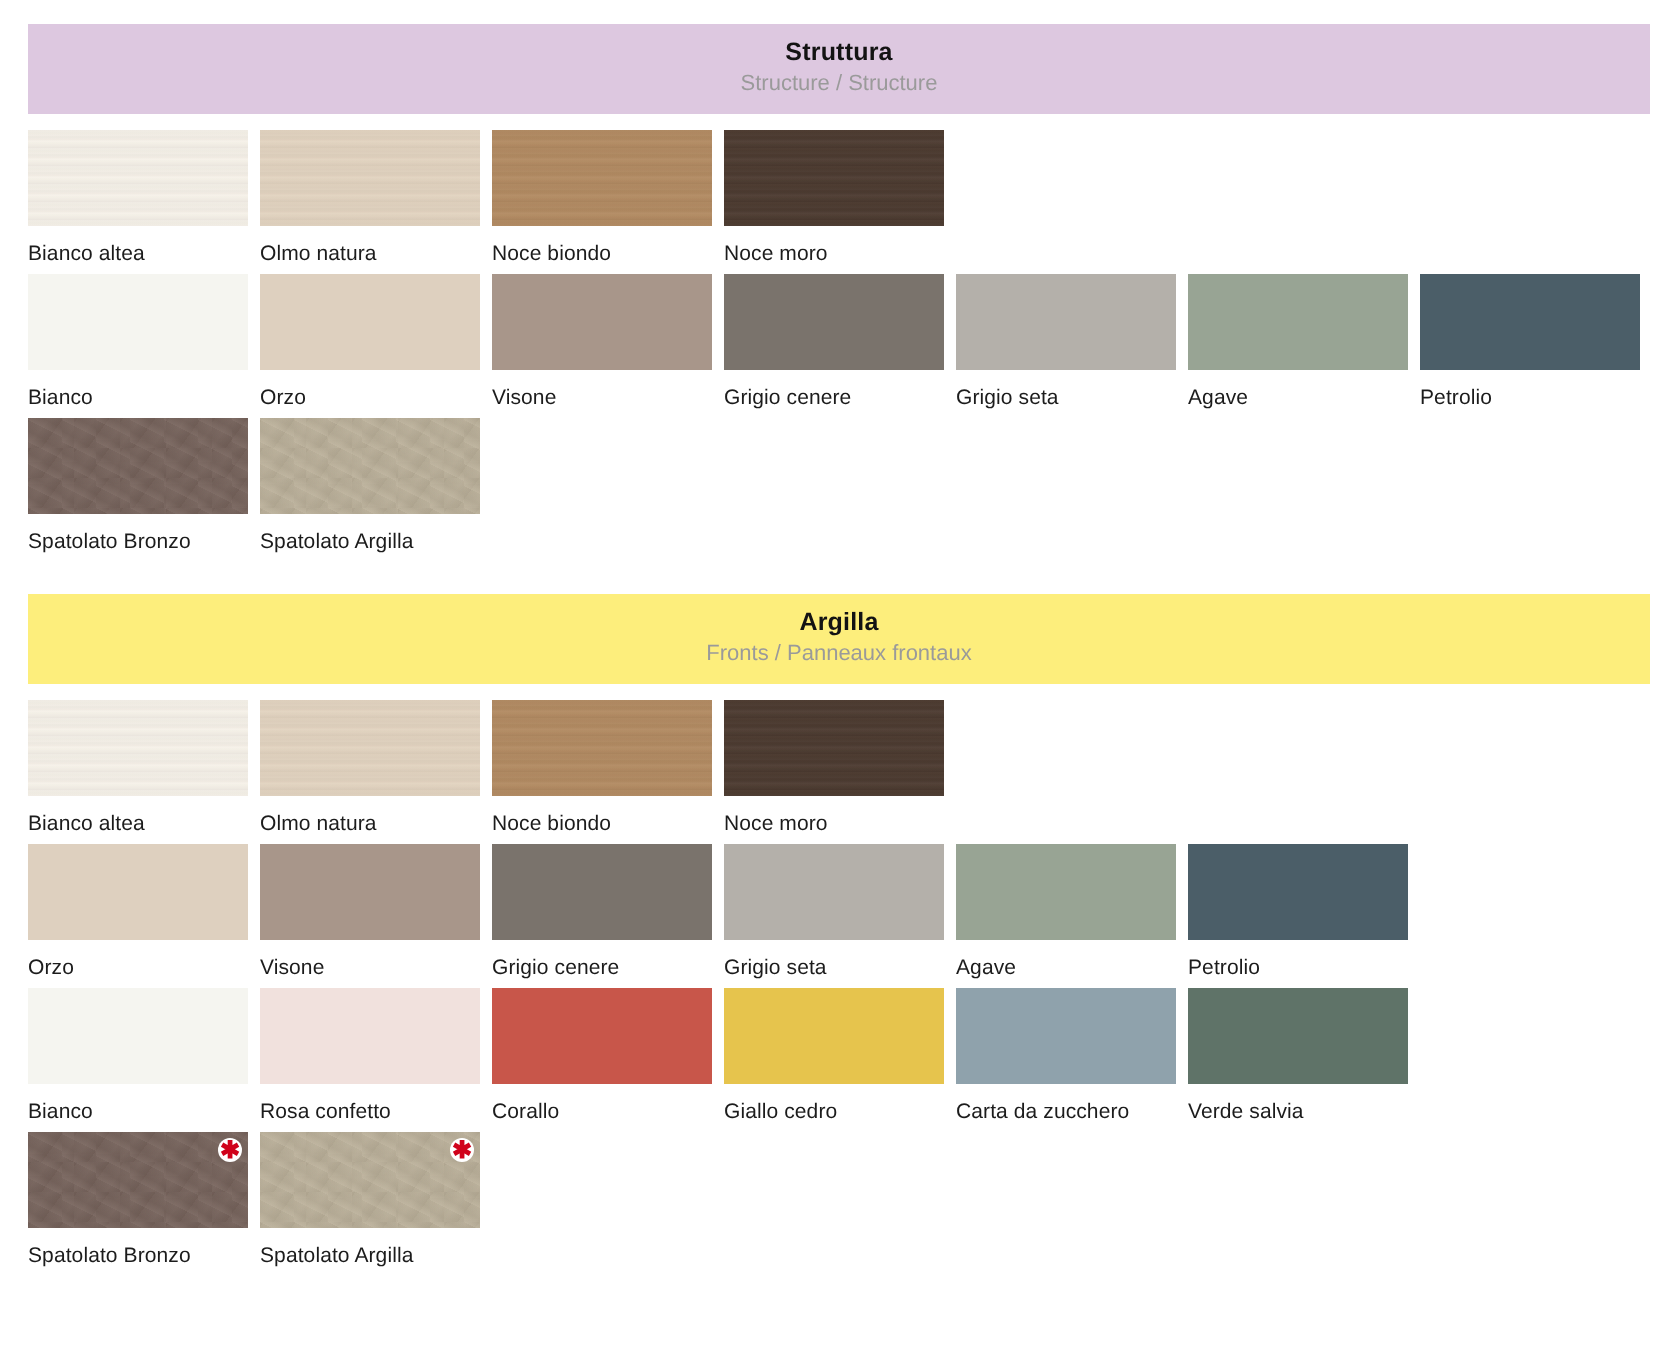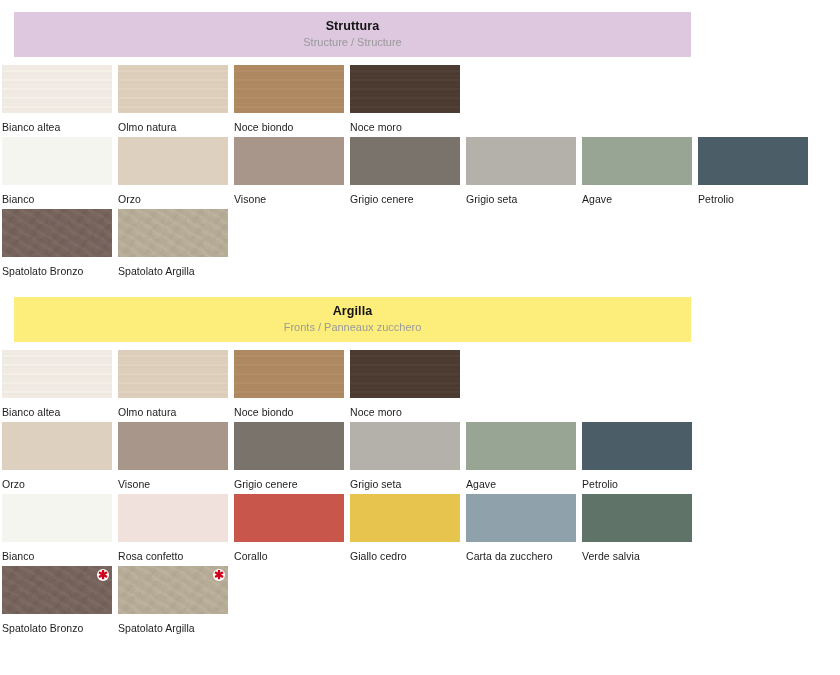--- a/index.html
+++ b/index.html
@@ -15,21 +15,21 @@
 
   .page {
     position: relative;
     width: 840px;
     height: 675px;
     background: #ffffff;
   }
 
   
   .section-header {
-    width: 677px;
+    width: 811px;
     margin: 0 0 0 14px;
     padding: 7px 0 8px 0;
     text-align: center;
   }
   .section-header .title {
     font-size: 12.5px;
     font-weight: bold;
     color: #131313;
     line-height: 15px;
     letter-spacing: 0.1px;
@@ -38,21 +38,21 @@
     font-size: 11px;
     font-weight: normal;
     color: #9a9a9a;
     line-height: 14px;
     margin-top: 1px;
   }
 
   
   .swatch-row {
     position: relative;
-    margin-left: 2px;
+    margin-left: 14px;
     height: 72px;
     white-space: nowrap;
     font-size: 0;
   }
   .swatch-cell {
     display: inline-block;
     vertical-align: top;
     width: 110px;
     margin-right: 6px;
     font-size: 0;
@@ -114,21 +114,21 @@
         <div class="title">Struttura</div>
         <div class="subtitle">Structure / Structure</div>
       </div>
       <div class="spacer-8"></div>
       <div class="swatch-row"><div class="swatch-cell"><div class="swatch-chip tex-wood" style="background-image: repeating-linear-gradient(0deg, rgba(225, 220, 212, 0.55) 0px, rgba(225, 220, 212, 0) 1.4px, rgba(253, 248, 240, 0.35) 3px, rgba(231, 226, 218, 0.3) 5px, rgba(247, 242, 234, 0) 9px), repeating-linear-gradient(0deg, rgba(255, 250, 242, 0.3) 0px, rgba(233, 228, 220, 0.18) 1.5px, rgba(251, 246, 238, 0) 3px), linear-gradient(rgb(241, 236, 228), rgb(241, 236, 228)); background-color: rgb(241, 236, 228);"></div><span class="swatch-label">Bianco altea</span></div><div class="swatch-cell"><div class="swatch-chip tex-wood" style="background-image: repeating-linear-gradient(0deg, rgba(206, 192, 173, 0.55) 0px, rgba(206, 192, 173, 0) 1.4px, rgba(234, 220, 201, 0.35) 3px, rgba(212, 198, 179, 0.3) 5px, rgba(228, 214, 195, 0) 9px), repeating-linear-gradient(0deg, rgba(236, 222, 203, 0.3) 0px, rgba(214, 200, 181, 0.18) 1.5px, rgba(232, 218, 199, 0) 3px), linear-gradient(rgb(222, 208, 189), rgb(222, 208, 189)); background-color: rgb(222, 208, 189);"></div><span class="swatch-label">Olmo natura</span></div><div class="swatch-cell"><div class="swatch-chip tex-wood" style="background-image: repeating-linear-gradient(0deg, rgba(160, 122, 83, 0.55) 0px, rgba(160, 122, 83, 0) 1.4px, rgba(188, 150, 111, 0.35) 3px, rgba(166, 128, 89, 0.3) 5px, rgba(182, 144, 105, 0) 9px), repeating-linear-gradient(0deg, rgba(190, 152, 113, 0.3) 0px, rgba(168, 130, 91, 0.18) 1.5px, rgba(186, 148, 109, 0) 3px), linear-gradient(rgb(176, 138, 99), rgb(176, 138, 99)); background-color: rgb(176, 138, 99);"></div><span class="swatch-label">Noce biondo</span></div><div class="swatch-cell"><div class="swatch-chip tex-wood" style="background-image: repeating-linear-gradient(0deg, rgba(62, 45, 35, 0.55) 0px, rgba(62, 45, 35, 0) 1.4px, rgba(90, 73, 63, 0.35) 3px, rgba(68, 51, 41, 0.3) 5px, rgba(84, 67, 57, 0) 9px), repeating-linear-gradient(0deg, rgba(92, 75, 65, 0.3) 0px, rgba(70, 53, 43, 0.18) 1.5px, rgba(88, 71, 61, 0) 3px), linear-gradient(rgb(78, 61, 51), rgb(78, 61, 51)); background-color: rgb(78, 61, 51);"></div><span class="swatch-label">Noce moro</span></div></div>
       <div class="swatch-row"><div class="swatch-cell"><div class="swatch-chip" style="background: rgb(245, 245, 240);"></div><span class="swatch-label">Bianco</span></div><div class="swatch-cell"><div class="swatch-chip" style="background: rgb(222, 208, 191);"></div><span class="swatch-label">Orzo</span></div><div class="swatch-cell"><div class="swatch-chip" style="background: rgb(168, 150, 138);"></div><span class="swatch-label">Visone</span></div><div class="swatch-cell"><div class="swatch-chip" style="background: rgb(122, 115, 108);"></div><span class="swatch-label">Grigio cenere</span></div><div class="swatch-cell"><div class="swatch-chip" style="background: rgb(180, 176, 170);"></div><span class="swatch-label">Grigio seta</span></div><div class="swatch-cell"><div class="swatch-chip" style="background: rgb(152, 164, 148);"></div><span class="swatch-label">Agave</span></div><div class="swatch-cell"><div class="swatch-chip" style="background: rgb(75, 94, 104);"></div><span class="swatch-label">Petrolio</span></div></div>
       <div class="swatch-row"><div class="swatch-cell"><div class="swatch-chip tex-spatolato" style="background-image: repeating-linear-gradient(27deg, rgba(136, 118, 111, 0.4) 0px, rgba(104, 86, 79, 0.3) 4px, rgba(126, 108, 101, 0) 9px), repeating-linear-gradient(-54deg, rgba(100, 82, 75, 0.32) 0px, rgba(134, 116, 109, 0.28) 6px, rgba(118, 100, 93, 0) 13px), linear-gradient(rgb(118, 100, 93), rgb(118, 100, 93)); background-color: rgb(118, 100, 93);"></div><span class="swatch-label">Spatolato Bronzo</span></div><div class="swatch-cell"><div class="swatch-chip tex-spatolato" style="background-image: repeating-linear-gradient(27deg, rgba(200, 190, 169, 0.4) 0px, rgba(168, 158, 137, 0.3) 4px, rgba(190, 180, 159, 0) 9px), repeating-linear-gradient(-54deg, rgba(164, 154, 133, 0.32) 0px, rgba(198, 188, 167, 0.28) 6px, rgba(182, 172, 151, 0) 13px), linear-gradient(rgb(182, 172, 151), rgb(182, 172, 151)); background-color: rgb(182, 172, 151);"></div><span class="swatch-label">Spatolato Argilla</span></div></div>
       <div class="spacer-16"></div>
       <div class="section-header" style="background: rgb(253, 238, 124);">
         <div class="title">Argilla</div>
-        <div class="subtitle">Fronts / Panneaux zucchero</div>
+        <div class="subtitle">Fronts / Panneaux frontaux</div>
       </div>
       <div class="spacer-8"></div>
       <div class="swatch-row"><div class="swatch-cell"><div class="swatch-chip tex-wood" style="background-image: repeating-linear-gradient(0deg, rgba(225, 220, 212, 0.55) 0px, rgba(225, 220, 212, 0) 1.4px, rgba(253, 248, 240, 0.35) 3px, rgba(231, 226, 218, 0.3) 5px, rgba(247, 242, 234, 0) 9px), repeating-linear-gradient(0deg, rgba(255, 250, 242, 0.3) 0px, rgba(233, 228, 220, 0.18) 1.5px, rgba(251, 246, 238, 0) 3px), linear-gradient(rgb(241, 236, 228), rgb(241, 236, 228)); background-color: rgb(241, 236, 228);"></div><span class="swatch-label">Bianco altea</span></div><div class="swatch-cell"><div class="swatch-chip tex-wood" style="background-image: repeating-linear-gradient(0deg, rgba(206, 192, 173, 0.55) 0px, rgba(206, 192, 173, 0) 1.4px, rgba(234, 220, 201, 0.35) 3px, rgba(212, 198, 179, 0.3) 5px, rgba(228, 214, 195, 0) 9px), repeating-linear-gradient(0deg, rgba(236, 222, 203, 0.3) 0px, rgba(214, 200, 181, 0.18) 1.5px, rgba(232, 218, 199, 0) 3px), linear-gradient(rgb(222, 208, 189), rgb(222, 208, 189)); background-color: rgb(222, 208, 189);"></div><span class="swatch-label">Olmo natura</span></div><div class="swatch-cell"><div class="swatch-chip tex-wood" style="background-image: repeating-linear-gradient(0deg, rgba(160, 122, 83, 0.55) 0px, rgba(160, 122, 83, 0) 1.4px, rgba(188, 150, 111, 0.35) 3px, rgba(166, 128, 89, 0.3) 5px, rgba(182, 144, 105, 0) 9px), repeating-linear-gradient(0deg, rgba(190, 152, 113, 0.3) 0px, rgba(168, 130, 91, 0.18) 1.5px, rgba(186, 148, 109, 0) 3px), linear-gradient(rgb(176, 138, 99), rgb(176, 138, 99)); background-color: rgb(176, 138, 99);"></div><span class="swatch-label">Noce biondo</span></div><div class="swatch-cell"><div class="swatch-chip tex-wood" style="background-image: repeating-linear-gradient(0deg, rgba(62, 45, 35, 0.55) 0px, rgba(62, 45, 35, 0) 1.4px, rgba(90, 73, 63, 0.35) 3px, rgba(68, 51, 41, 0.3) 5px, rgba(84, 67, 57, 0) 9px), repeating-linear-gradient(0deg, rgba(92, 75, 65, 0.3) 0px, rgba(70, 53, 43, 0.18) 1.5px, rgba(88, 71, 61, 0) 3px), linear-gradient(rgb(78, 61, 51), rgb(78, 61, 51)); background-color: rgb(78, 61, 51);"></div><span class="swatch-label">Noce moro</span></div></div>
       <div class="swatch-row"><div class="swatch-cell"><div class="swatch-chip" style="background: rgb(222, 208, 191);"></div><span class="swatch-label">Orzo</span></div><div class="swatch-cell"><div class="swatch-chip" style="background: rgb(168, 150, 138);"></div><span class="swatch-label">Visone</span></div><div class="swatch-cell"><div class="swatch-chip" style="background: rgb(122, 115, 108);"></div><span class="swatch-label">Grigio cenere</span></div><div class="swatch-cell"><div class="swatch-chip" style="background: rgb(180, 176, 170);"></div><span class="swatch-label">Grigio seta</span></div><div class="swatch-cell"><div class="swatch-chip" style="background: rgb(152, 164, 148);"></div><span class="swatch-label">Agave</span></div><div class="swatch-cell"><div class="swatch-chip" style="background: rgb(75, 94, 104);"></div><span class="swatch-label">Petrolio</span></div></div>
       <div class="swatch-row"><div class="swatch-cell"><div class="swatch-chip" style="background: rgb(245, 245, 240);"></div><span class="swatch-label">Bianco</span></div><div class="swatch-cell"><div class="swatch-chip" style="background: rgb(241, 225, 221);"></div><span class="swatch-label">Rosa confetto</span></div><div class="swatch-cell"><div class="swatch-chip" style="background: rgb(200, 86, 74);"></div><span class="swatch-label">Corallo</span></div><div class="swatch-cell"><div class="swatch-chip" style="background: rgb(230, 196, 77);"></div><span class="swatch-label">Giallo cedro</span></div><div class="swatch-cell"><div class="swatch-chip" style="background: rgb(143, 162, 172);"></div><span class="swatch-label">Carta da zucchero</span></div><div class="swatch-cell"><div class="swatch-chip" style="background: rgb(95, 115, 104);"></div><span class="swatch-label">Verde salvia</span></div></div>
       <div class="swatch-row"><div class="swatch-cell"><div class="swatch-chip tex-spatolato" style="background-image: repeating-linear-gradient(27deg, rgba(136, 118, 111, 0.4) 0px, rgba(104, 86, 79, 0.3) 4px, rgba(126, 108, 101, 0) 9px), repeating-linear-gradient(-54deg, rgba(100, 82, 75, 0.32) 0px, rgba(134, 116, 109, 0.28) 6px, rgba(118, 100, 93, 0) 13px), linear-gradient(rgb(118, 100, 93), rgb(118, 100, 93)); background-color: rgb(118, 100, 93);">
             <span class="badge-asterisk" style="color: rgb(208, 2, 27);">✱</span>
           </div><span class="swatch-label">Spatolato Bronzo</span></div><div class="swatch-cell"><div class="swatch-chip tex-spatolato" style="background-image: repeating-linear-gradient(27deg, rgba(200, 190, 169, 0.4) 0px, rgba(168, 158, 137, 0.3) 4px, rgba(190, 180, 159, 0) 9px), repeating-linear-gradient(-54deg, rgba(164, 154, 133, 0.32) 0px, rgba(198, 188, 167, 0.28) 6px, rgba(182, 172, 151, 0) 13px), linear-gradient(rgb(182, 172, 151), rgb(182, 172, 151)); background-color: rgb(182, 172, 151);">
             <span class="badge-asterisk" style="color: rgb(208, 2, 27);">✱</span>
           </div><span class="swatch-label">Spatolato Argilla</span></div></div>

